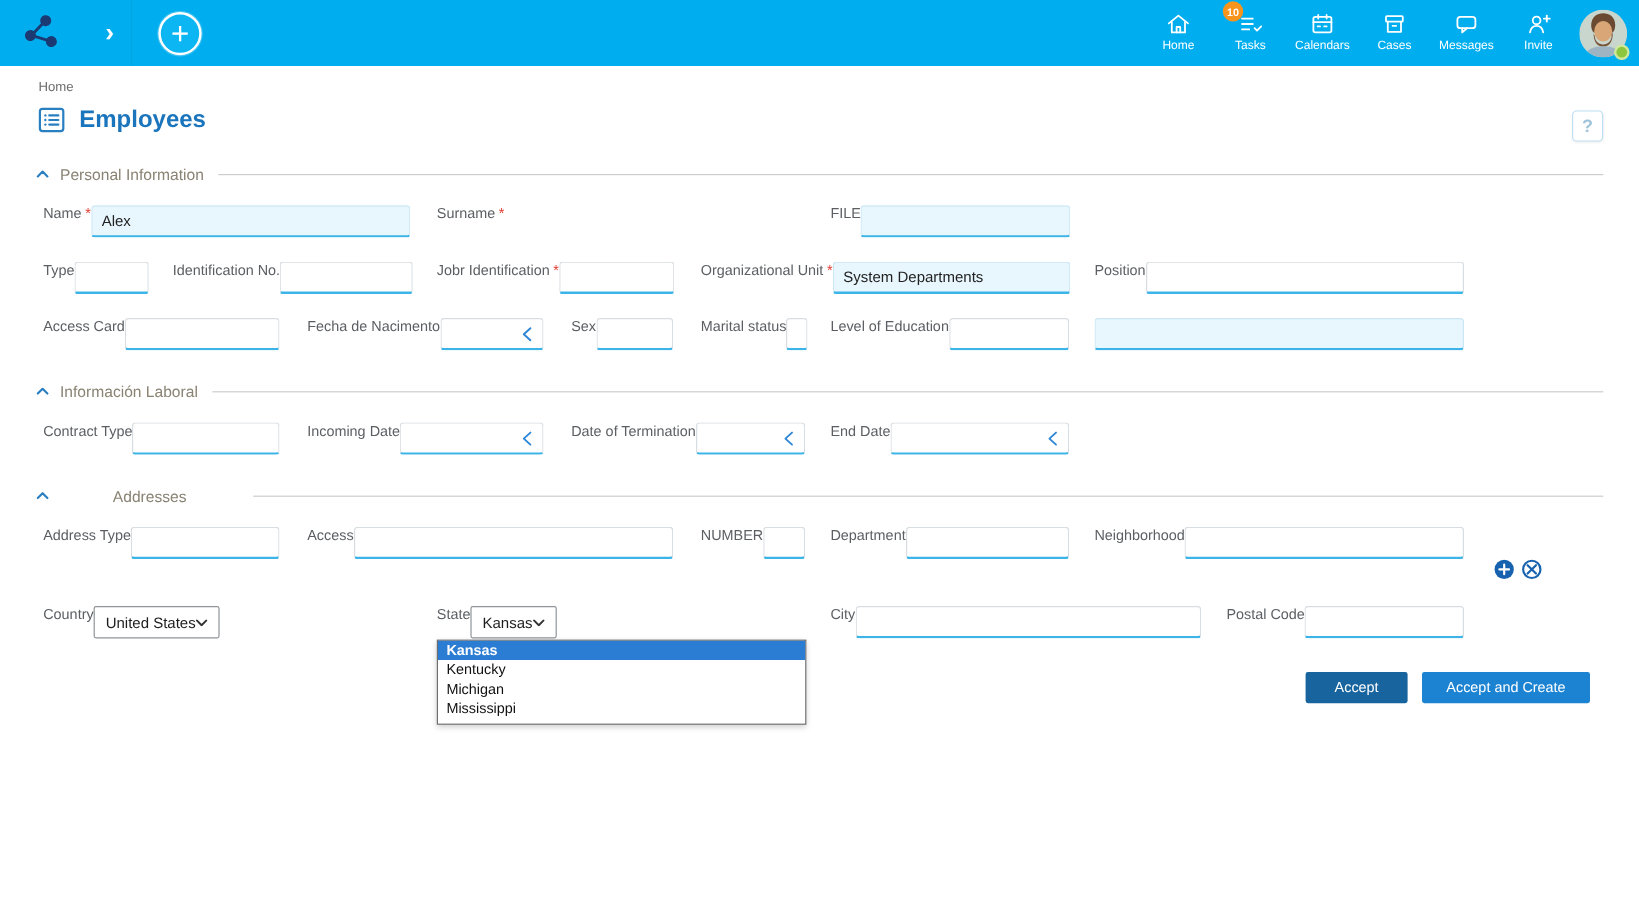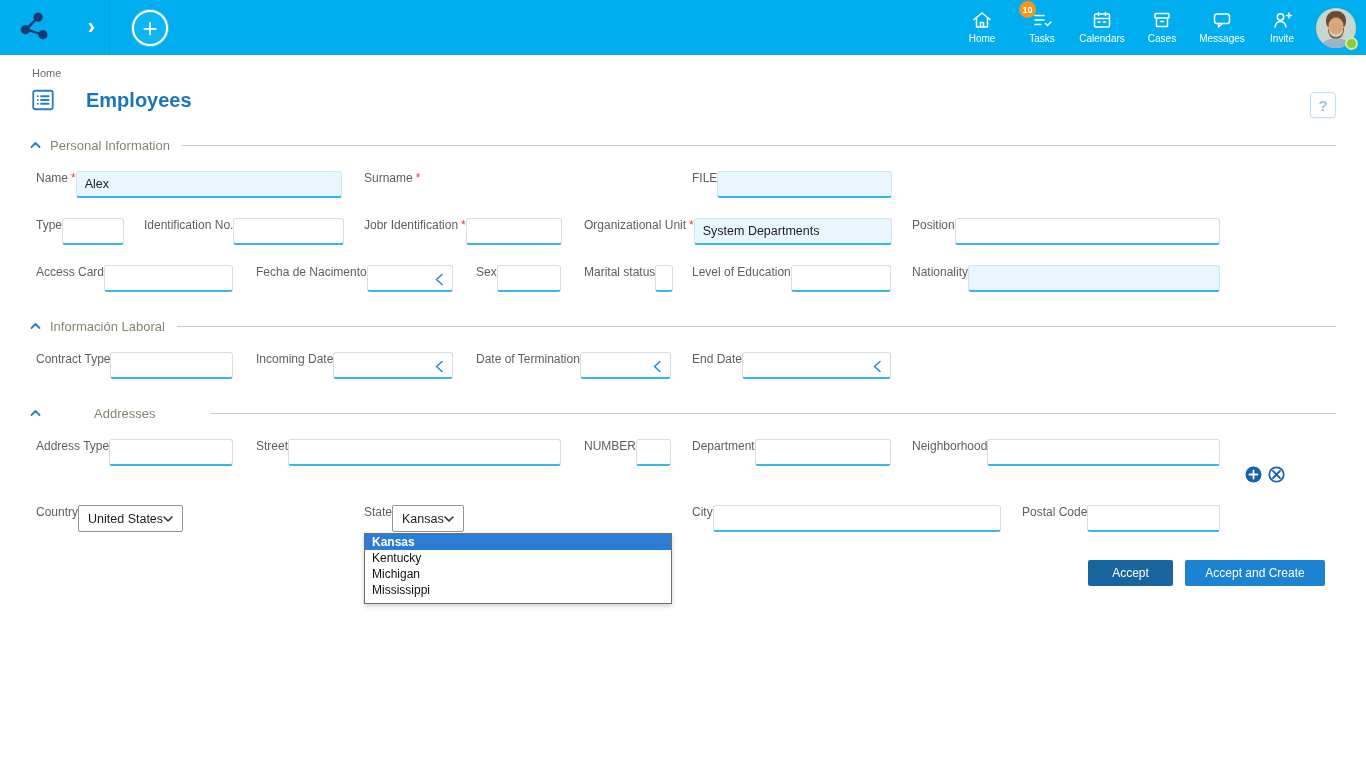--- a/index.html
+++ b/index.html
@@ -24,21 +24,21 @@
     background:#F7941E; color:#fff; font-size:9px; font-weight:bold; display:flex;
     align-items:center; justify-content:center; }
   .avatar-wrap { position:relative; align-self:center; margin:0 10px 0 4px; width:40px; height:40px; cursor:pointer; }
   .avatar { width:40px; height:40px; border-radius:50%; overflow:hidden; }
   .status-dot { position:absolute; right:-2px; bottom:-2px; width:13px; height:13px; border-radius:50%;
     background:#8DC63F; border:2px solid #cfe89d; }
 
   
   .content { padding:0 30px; position:relative; }
   .breadcrumb { margin:12px 0 0 2px; font-size:11px; color:#6d6d6d; cursor:pointer; }
-  .title-row { margin-top:4px; height:34px; display:flex; align-items:center;gap:20px; }
+  .title-row { margin-top:4px; height:34px; display:flex; align-items:center; }
   .title-row h1 { font-size:20px; color:#1B75BC; font-weight:bold; margin-left:10px; }
   .help-btn { position:absolute; right:30px; top:25px; width:26px; height:26px; background:#fff;
     border:1px solid #BFE0F2; border-radius:4px; color:#9FC4DA; font-size:15px; font-weight:bold;
     cursor:pointer; box-shadow:0 1px 2px rgba(0,0,0,0.06); font-family:"Liberation Sans", sans-serif;}
 
   .section-header { display:flex; align-items:center; margin-top:20px; height:16px; }
   .sec2 { margin-top:26px; } .sec3 { margin-top:26px;gap:44px; }
   .collapse-icon { cursor:pointer; display:flex; align-items:center; margin-right:9px; }
   .section-title { font-size:13px; color:#8A8373; white-space:nowrap; }
   .section-line { flex:1; height:1px; background:#CCCCCC; margin-left:12px; }
@@ -260,21 +260,20 @@
     </div>
     <div class="field" style="width:87px;margin-right:21px">
       <label><span>Marital status</span></label>
       <input class="inp" value="" style="">
     </div>
     <div class="field" style="width:199px;margin-right:21px">
       <label><span>Level of Education</span></label>
       <input class="inp" value="" style="">
     </div>
     <div class="field" style="width:308px">
-      <label><span>Nationality</span></label>
       <input class="inp hl" value="" style="">
     </div>
   </div>
 
   <div class="section-header sec2">
     <span class="collapse-icon">
       <svg width="11" height="8" viewBox="0 0 11 8" fill="none" stroke="#2A7FC1" stroke-width="1.8" stroke-linecap="round" stroke-linejoin="round">
           <path d="M1.5 6 L5.5 2 L9.5 6"></path>
         </svg>
     </span>
@@ -331,21 +330,21 @@
     <span class="section-title">Addresses</span>
     <span class="section-line"></span>
   </div>
 
   <div class="frow mt18">
     <div class="field" style="width:197px;margin-right:23px">
       <label><span>Address Type</span></label>
       <input class="inp" value="" style="">
     </div>
     <div class="field" style="width:305px;margin-right:23px">
-      <label><span>Street</span></label>
+      <label><span>Access</span></label>
       <input class="inp" value="" style="">
     </div>
     <div class="field" style="width:87px;margin-right:21px">
       <label><span>NUMBER</span></label>
       <input class="inp" value="" style="">
     </div>
     <div class="field" style="width:199px;margin-right:21px">
       <label><span>Department</span></label>
       <input class="inp" value="" style="">
     </div>

